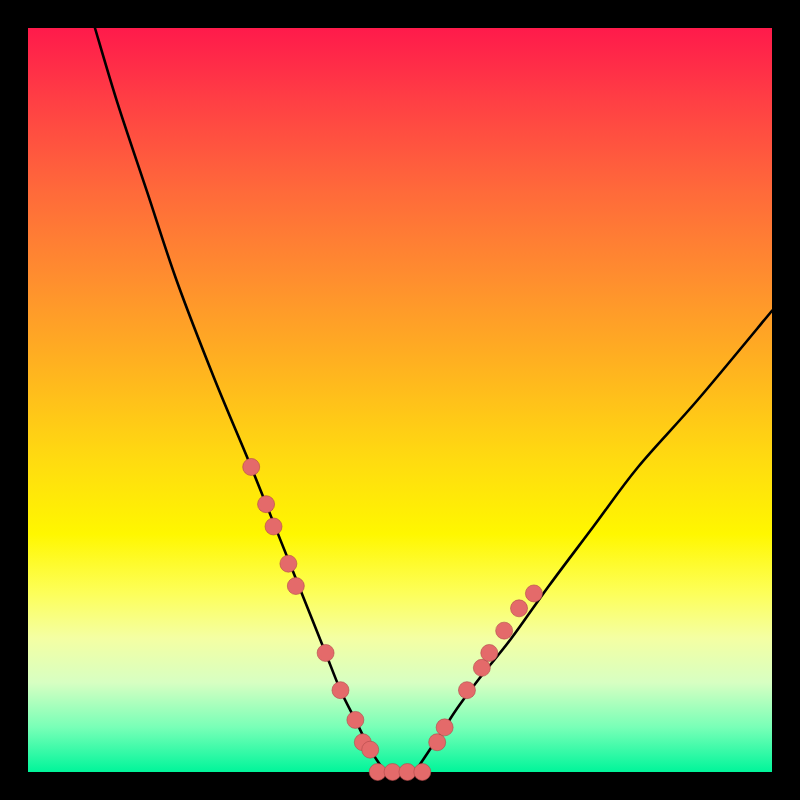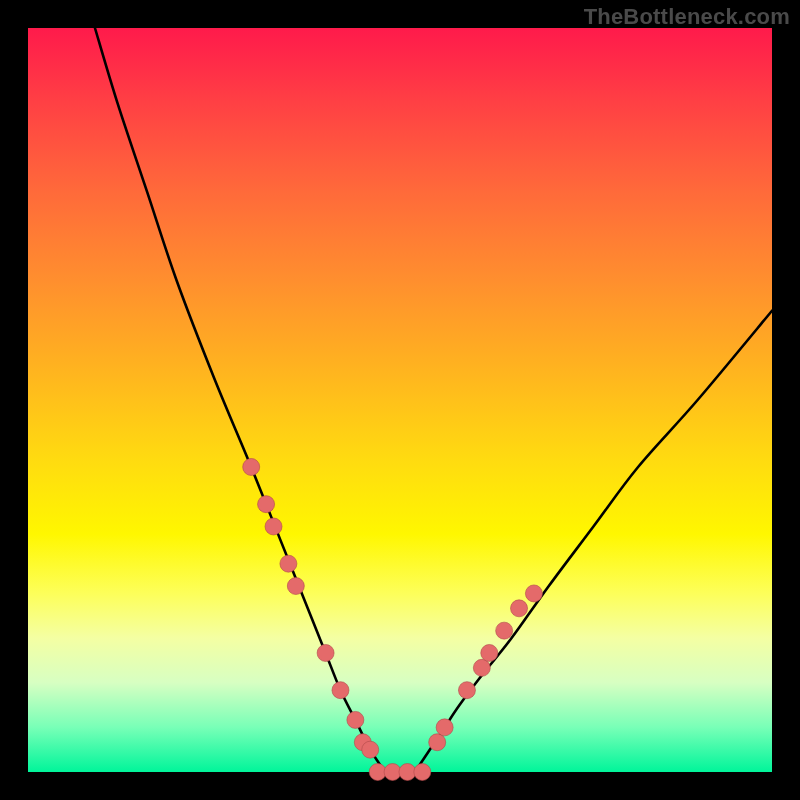--- a/index.html
+++ b/index.html
@@ -70,21 +70,20 @@
   .dot {
     fill: #e46a6a;
     stroke: #b04a4a;
     stroke-width: 0.6;
   }
 </style>
 </head>
 <body>
 
 <div class="stage">
-  <div class="watermark">TheBottleneck.com</div>
 
   <div class="plot-area">
     <div class="gradient-bg"></div>
 
     <svg class="curves" viewBox="0 0 744 744" preserveAspectRatio="none">
 
       <path id="left-curve" class="curve" d="M 66.96,0 C 70.67999999999999,12.399999999999997 80.6,47.11999999999999 89.28,74.39999999999998 C 97.96000000000001,101.67999999999996 109.12,133.91999999999996 119.04,163.67999999999995 C 128.96,193.43999999999994 137.64000000000001,221.95999999999998 148.8,252.95999999999998 C 159.96,283.96 173.6,318.68 186,349.68 C 198.4,380.68 212.04,411.68000000000006 223.2,438.96000000000004 C 234.35999999999999,466.24 243.04,488.56 252.96,513.36 C 262.88,538.16 275.28000000000003,569.16 282.72,587.76 C 290.16,606.36 292.64000000000004,612.5600000000001 297.6,624.96 C 302.56,637.36 307.52,651 312.47999999999996,662.16 C 317.43999999999994,673.3199999999999 322.4,682 327.36,691.92 C 332.32000000000005,701.8399999999999 337.28000000000003,713 342.24,721.68 C 347.2,730.3599999999999 354.64,740.28 357.12,744"></path>
 
       <path id="right-curve" class="curve" d="M 386.88,744 C 389.36,740.28 396.80000000000007,729.1199999999999 401.76000000000005,721.68 C 406.72,714.24 411.68000000000006,706.8 416.64000000000004,699.36 C 421.6,691.9200000000001 425.32,685.72 431.52,677.04 C 437.71999999999997,668.3599999999999 445.15999999999997,658.4399999999999 453.84,647.28 C 462.52,636.12 472.44000000000005,624.96 483.6,610.08 C 494.76,595.2 507.15999999999997,576.6 520.8,558 C 534.4399999999999,539.4 550.5600000000001,518.32 565.44,498.48 C 580.32,478.64000000000004 592.7199999999999,460.04 610.0799999999999,438.96000000000004 C 627.4399999999999,417.88000000000005 647.28,398.04 669.6,372 C 691.9200000000001,345.96 731.6,297.6 744,282.72"></path>
 

